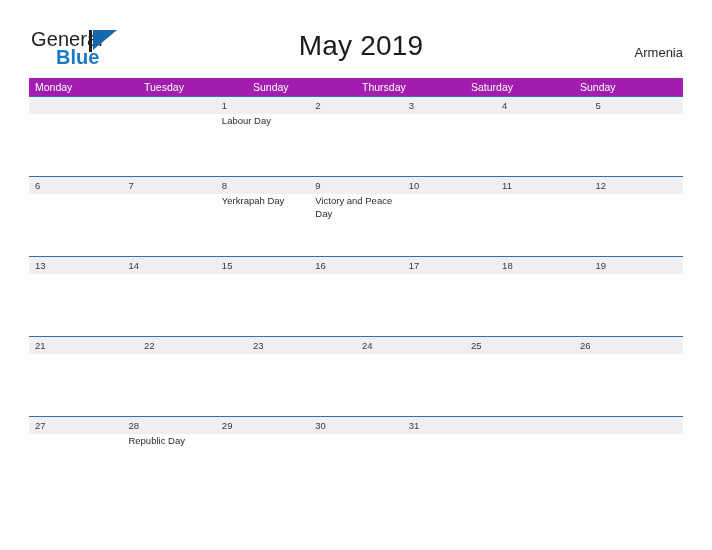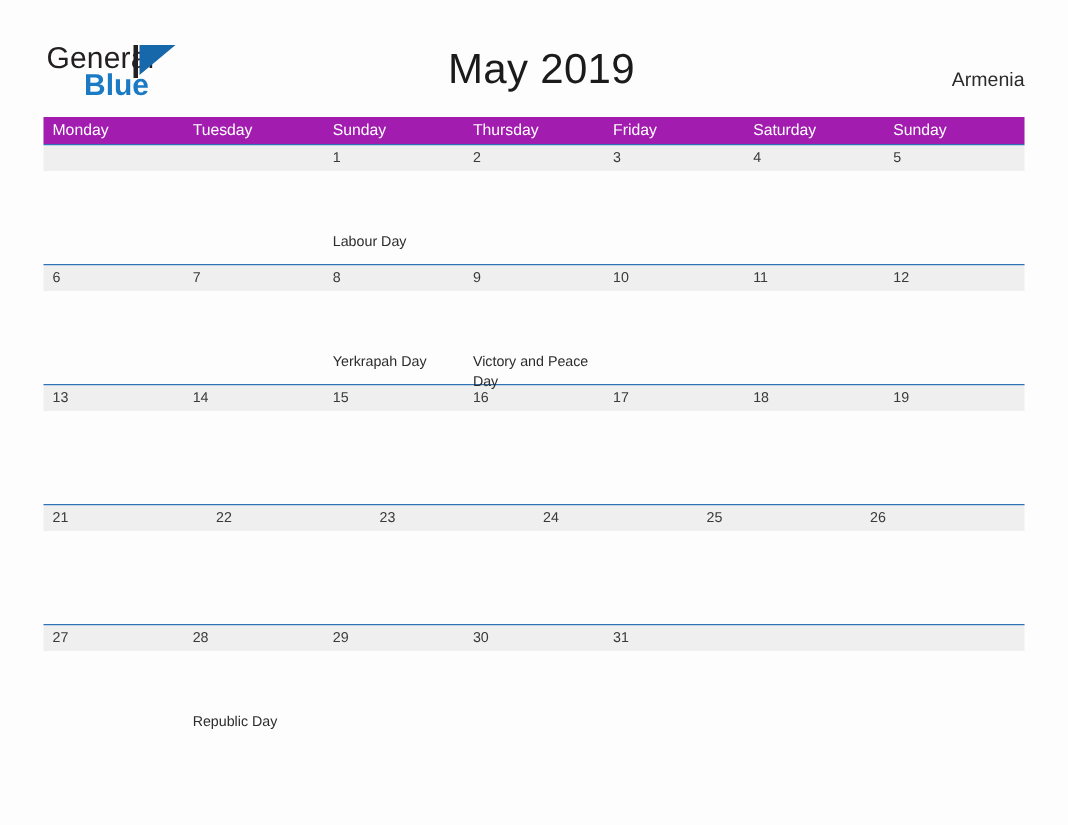--- a/index.html
+++ b/index.html
@@ -157,21 +157,20 @@
     display: block;
     height: 17px;
   }
   .day-event {
     font-size: 9.5px;
     line-height: 12.5px;
     color: #2c2c2c;
     display: block;
     padding-top: 1px;
     word-wrap: break-word;
-    margin-top: 41px;
   }
   .day-cell.empty .day-number {
     visibility: hidden;
   }
 </style>
 </head>
 <body>
 
 <div class="page">
 
@@ -191,21 +190,20 @@
     <div class="country">Armenia</div>
   </div>
 
   <div class="calendar">
 
     <div class="weekday-row">
       <div class="weekday">Monday</div>
       <div class="weekday">Tuesday</div>
       <div class="weekday">Sunday</div>
       <div class="weekday">Thursday</div>
-      <div class="weekday">Friday</div>
       <div class="weekday">Saturday</div>
       <div class="weekday">Sunday</div>
     </div>
 
     <div class="week-row">
       <div class="band"></div>
       <div class="day-cell empty">
         <span class="day-number"></span>
         <span class="day-event"></span>
       </div>

